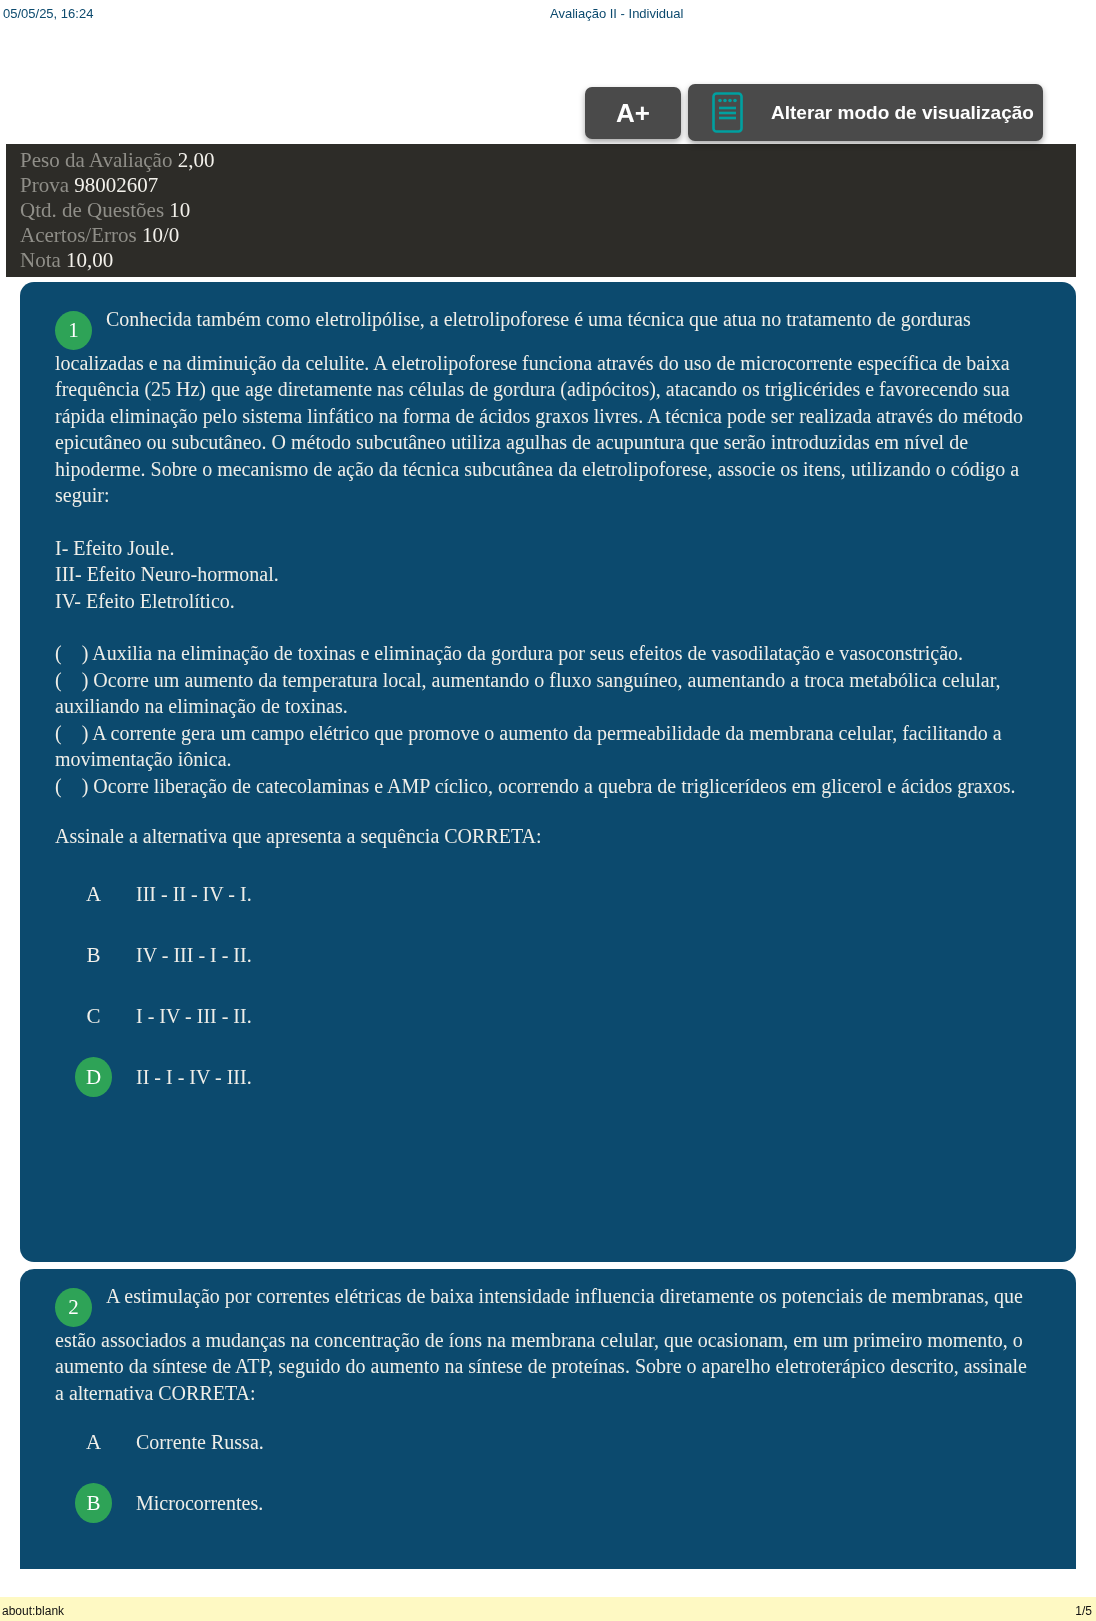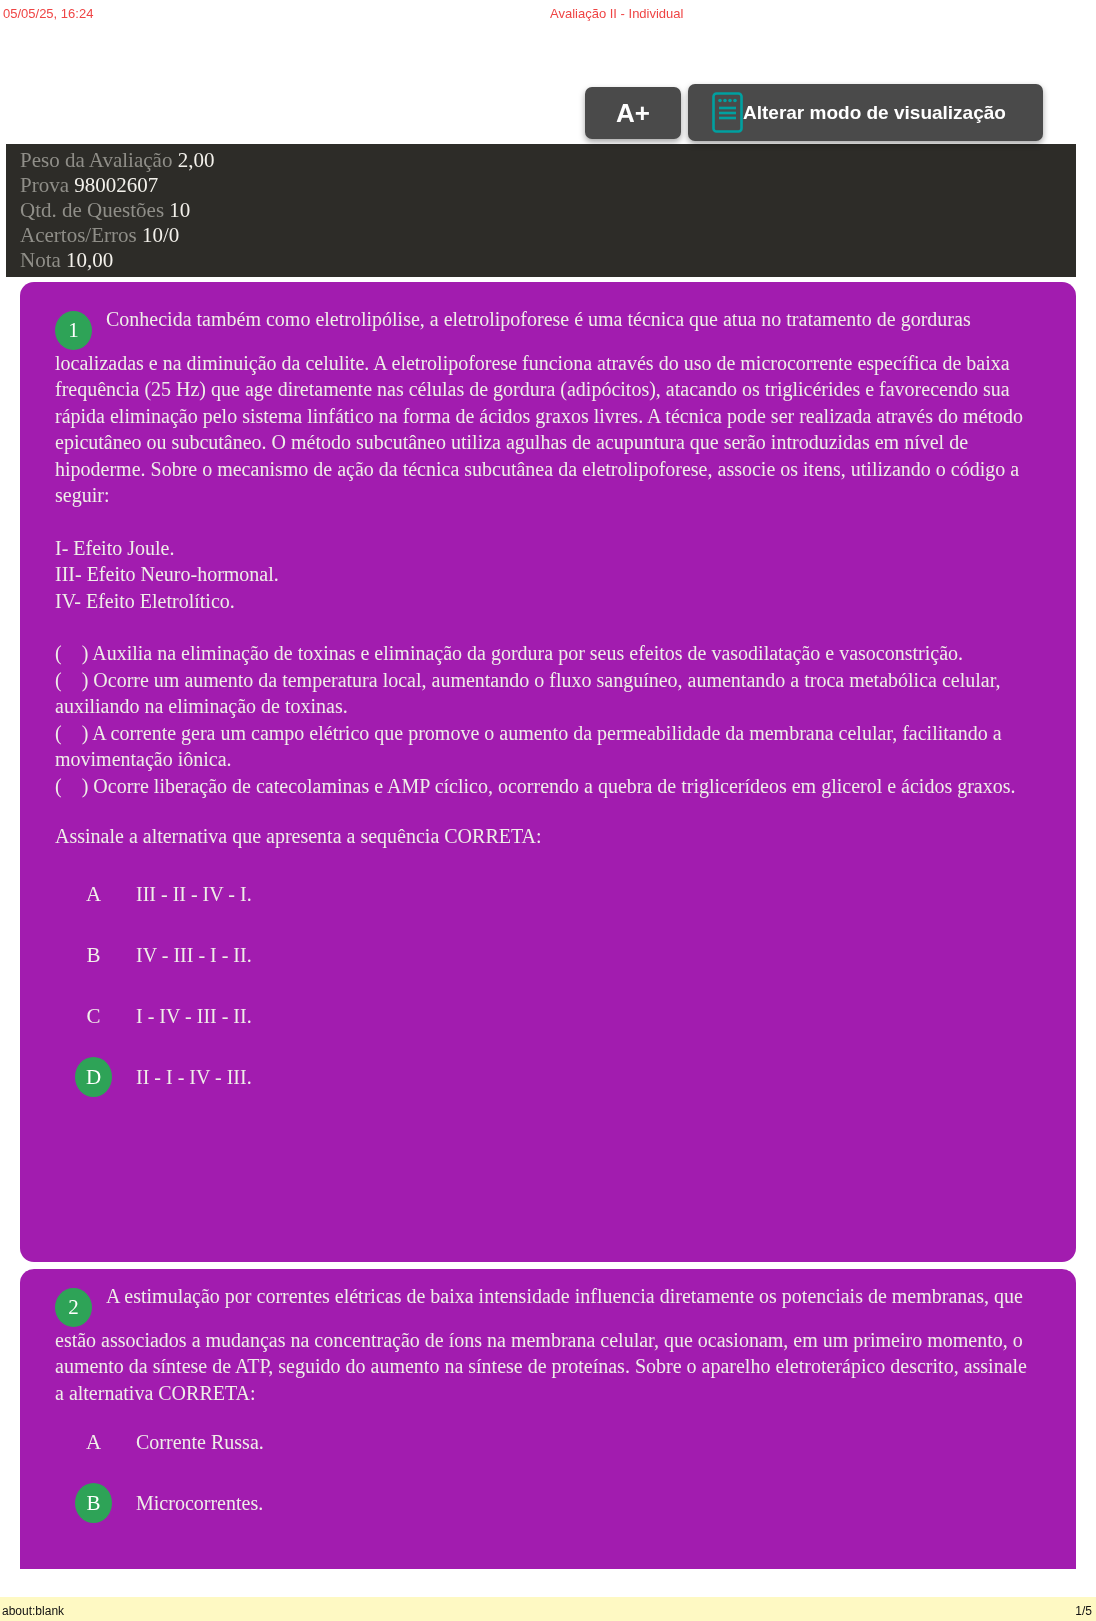--- a/index.html
+++ b/index.html
@@ -6,21 +6,21 @@
   html, body { background: #ffffff; }
   body {
     width: 1096px; height: 1621px;
     position: relative; overflow: hidden;
     font-family: "Liberation Sans", sans-serif;
   }
 
   
   .print-header {
     position: absolute; top: 0; left: 0; right: 0; height: 28px;
-    font-size: 13px; color: #ef4444;
+    font-size: 13px; color: #0c4a6e;
   }
   .ph-date { position: absolute; left: 3px; top: 6px; }
   .ph-title { position: absolute; left: 550px; top: 6px; }
   .print-footer {
     position: absolute; bottom: 0; left: 0; right: 0; height: 24px;
     background: #fef9c3; z-index: 50; font-size: 12px; color: #111;
   }
   .pf-url { position: absolute; left: 2px; bottom: 3px; }
   .pf-page { position: absolute; right: 4px; bottom: 3px; }
 
@@ -31,37 +31,37 @@
     border-radius: 7px; color: #ffffff; cursor: pointer;
     box-shadow: 0 3px 6px rgba(0,0,0,.35);
     font-family: "Liberation Sans", sans-serif;
   }
   .btn-fontsize {
     left: 585px; top: 87px; width: 96px; height: 52px;
     font-size: 26px; font-weight: bold;
   }
   .btn-viewmode {
     left: 688px; top: 84px; width: 355px; height: 57px;
-    display: flex; align-items: center; gap: 0; padding-left: 24px;
+    display: flex; align-items: center; gap: 28px; padding-left: 24px;
     font-size: 19px; font-weight: bold; text-align: left;
   }
   .btn-viewmode .vm-icon { flex: 0 0 auto; display: inline-flex; }
 
   
   .summary {
     margin: 0 20px 0 6px; width: 1070px; height: 133px;
     background: #2d2c28; padding: 4px 14px;
     font-family: "Liberation Serif", serif; font-size: 21px; line-height: 25px;
   }
   .summary .lbl { color: #8f8e88; }
   .summary .val { color: #f3f1eb; }
 
   
   .card {
-    margin: 0 20px; width: 1056px; background: #a21caf;
+    margin: 0 20px; width: 1056px; background: #0c4a6e;
     color: #efeee8; font-family: "Liberation Serif", serif;
     font-size: 20px; line-height: 26.5px;
   }
   .card1 { margin-top: 5px; min-height: 980px; border-radius: 14px; padding: 24px 38px 30px 35px; }
   .card2 { margin-top: 7px; height: 300px; border-radius: 14px 14px 0 0; overflow: hidden; padding: 14px 38px 20px 35px; }
 
   .q-num {
     display: inline-flex; width: 37px; height: 39px;
     background: #2ea357; border-radius: 50%;
     align-items: center; justify-content: center;

